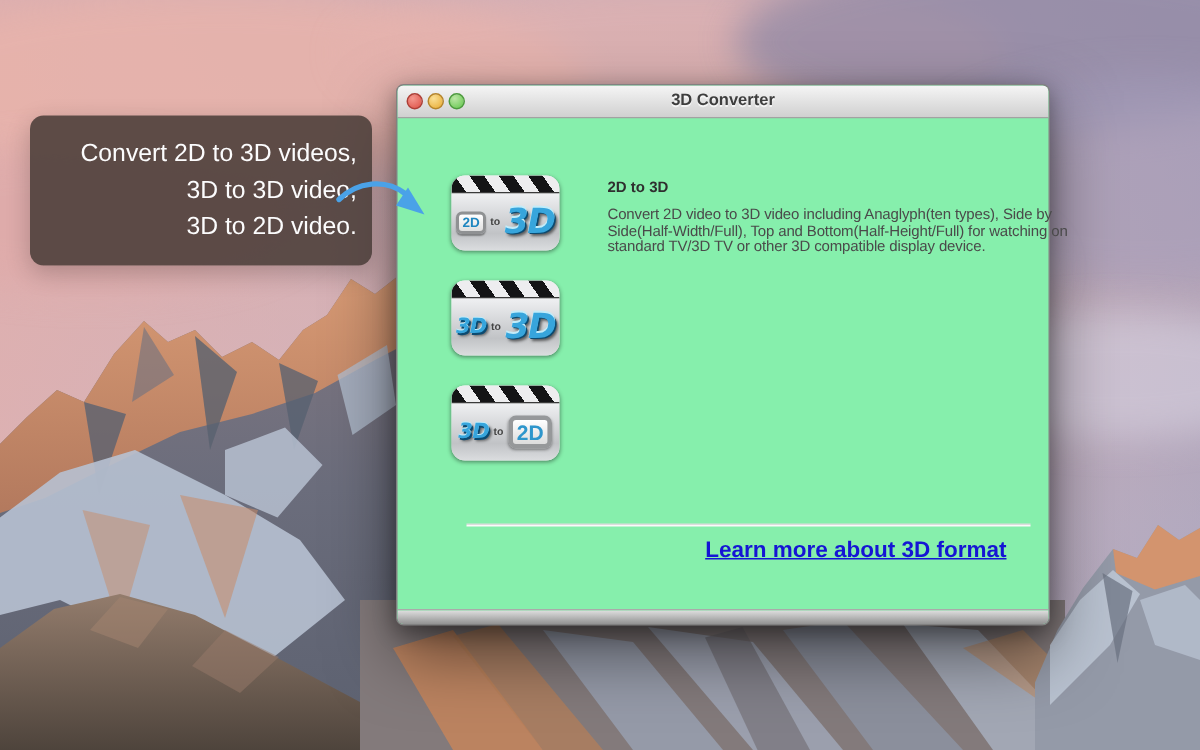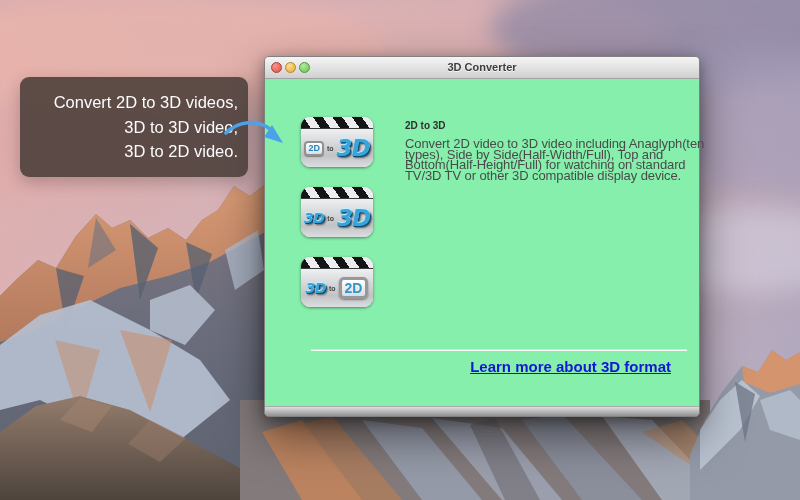--- a/index.html
+++ b/index.html
@@ -45,21 +45,21 @@
     border:2px solid #8f9193;border-radius:4px;padding:0 2px;line-height:11px;box-shadow:0 1px 1px rgba(0,0,0,0.35);}
   .badge-lg{font-size:14px;font-weight:bold;color:#2e96cc;background:linear-gradient(#ffffff,#dcdcdc);
     border:3px solid #96989a;border-radius:5px;padding:0 3px;line-height:16px;box-shadow:0 1px 2px rgba(0,0,0,0.4);}
   .to-word{font-size:7px;color:#454545;font-weight:bold;}
   .glossy{font-family:"DejaVu Sans",sans-serif;font-weight:bold;font-style:italic;color:#37a5dc;
     text-shadow:0 -1px 0 #c3ecf9,1px 1px 0 #0c4a70,2px 2px 2px rgba(0,0,0,0.55);}
   .glossy-lg{font-size:23px;letter-spacing:-1px;}
   .glossy-sm{font-size:14px;letter-spacing:-0.5px;}
   .row-text{margin-left:32px;padding-top:3px;}
   .item-title{font-size:10px;font-weight:bold;color:#2f2f2f;}
-  .item-desc{margin-top:8px;font-size:13px;line-height:10.5px;color:#4a4a4a;width:312px;letter-spacing:-0.1px;}
+  .item-desc{margin-top:8px;font-size:10px;line-height:10.5px;color:#4a4a4a;width:312px;letter-spacing:-0.1px;}
 
   .divider{position:absolute;left:46px;right:12px;top:292px;height:1px;background:#dddddd;box-shadow:0 1px 0 #fafafa;}
   .learn-link{position:absolute;top:301px;right:28px;font-size:15px;font-weight:bold;color:#1515d4;
     text-decoration:underline;cursor:pointer;}
   .bottombar{position:absolute;bottom:0;left:0;right:0;height:9px;border-radius:0 0 4px 4px;
     background:linear-gradient(#dedede,#929292);border-top:1px solid #aaaaaa;}
 </style>
 </head>
 <body>
 

